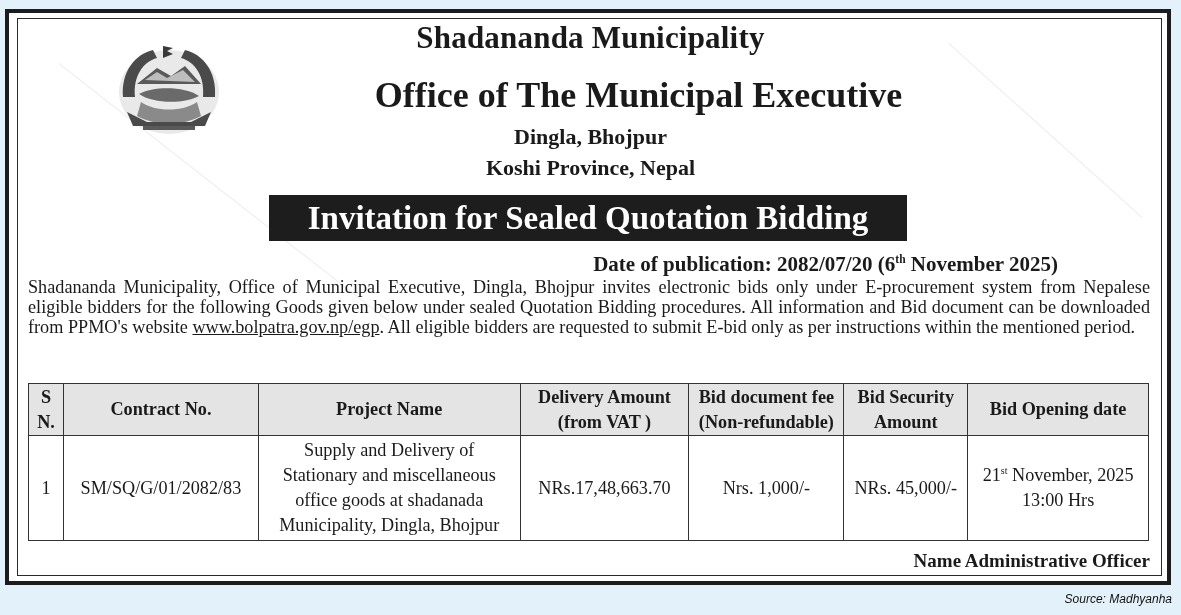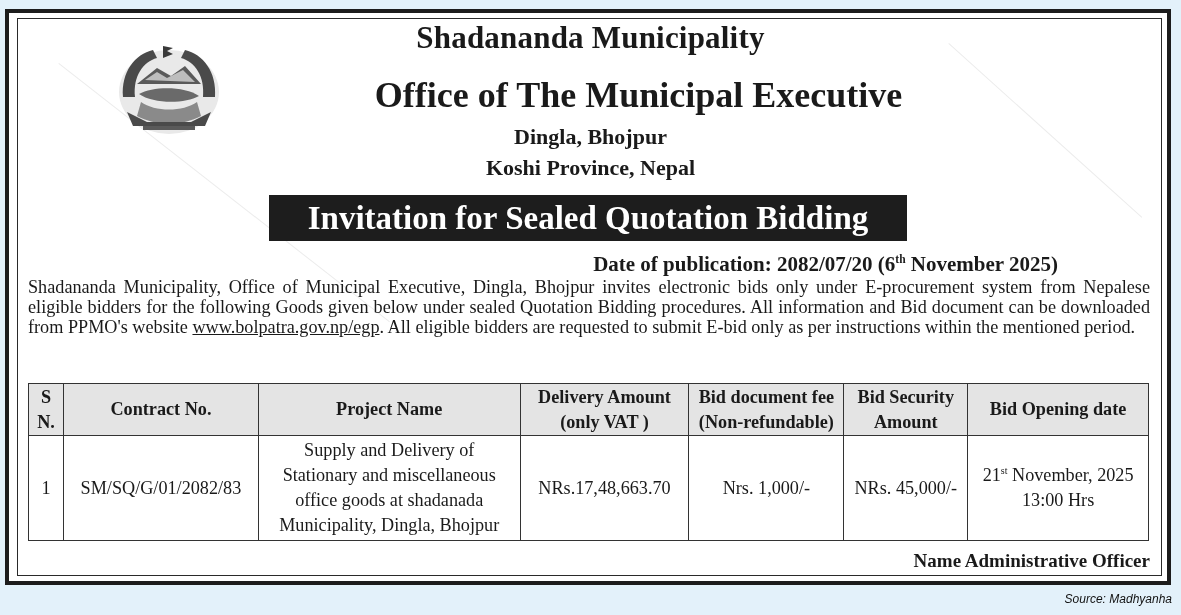--- a/index.html
+++ b/index.html
@@ -103,21 +103,21 @@
     <col style="width:169px">
       <col style="width:155px">
       <col style="width:124px">
       <col style="width:181px">
   </colgroup>
   <thead>
     <tr>
       <th><span>S</span><br><span>N.</span></th>
       <th>Contract No.</th>
       <th>Project Name</th>
-      <th><span>Delivery Amount</span><br><span>(only VAT )</span></th>
+      <th><span>Delivery Amount</span><br><span>(from VAT )</span></th>
       <th><span>Bid document fee</span><br><span>(Non-refundable)</span></th>
       <th><span>Bid Security</span><br><span>Amount</span></th>
       <th>Bid Opening date</th>
     </tr>
   </thead>
   <tbody>
     <tr>
       <td>1</td>
       <td>SM/SQ/G/01/2082/83</td>
       <td><span>Supply and Delivery of</span><br><span>Stationary and miscellaneous</span><br><span>office goods at shadanada</span><br><span>Municipality, Dingla, Bhojpur</span></td>

